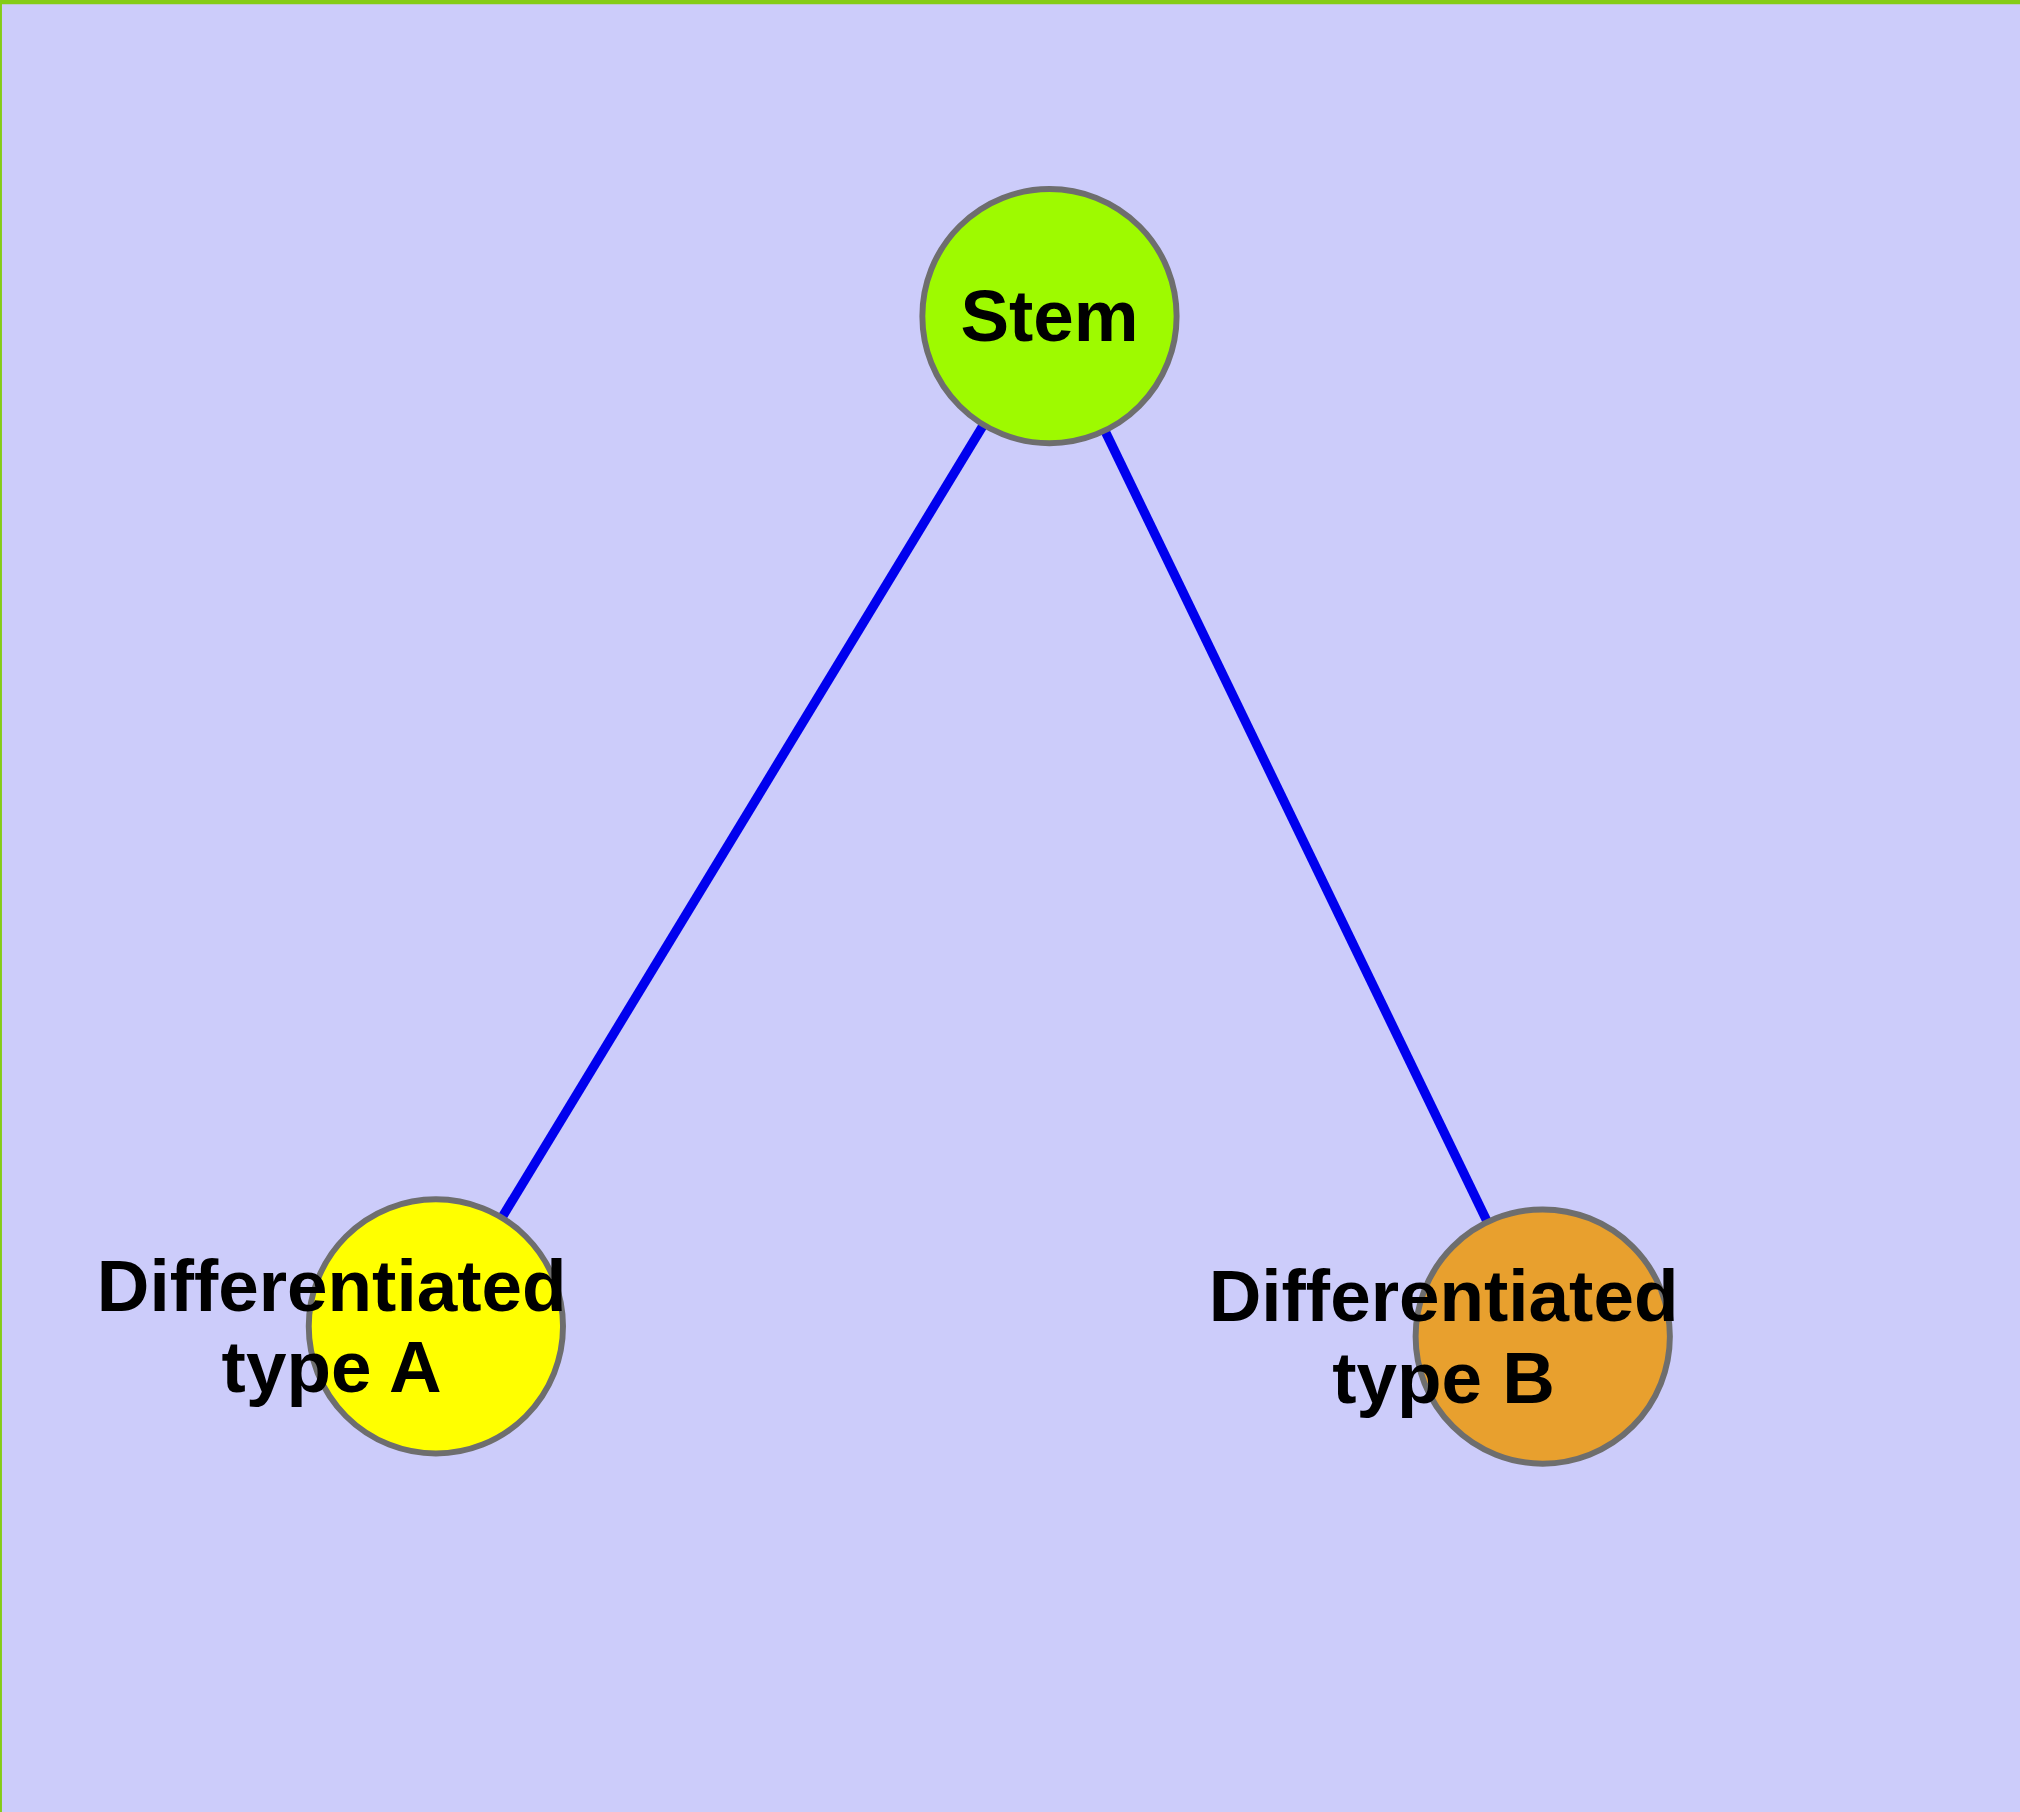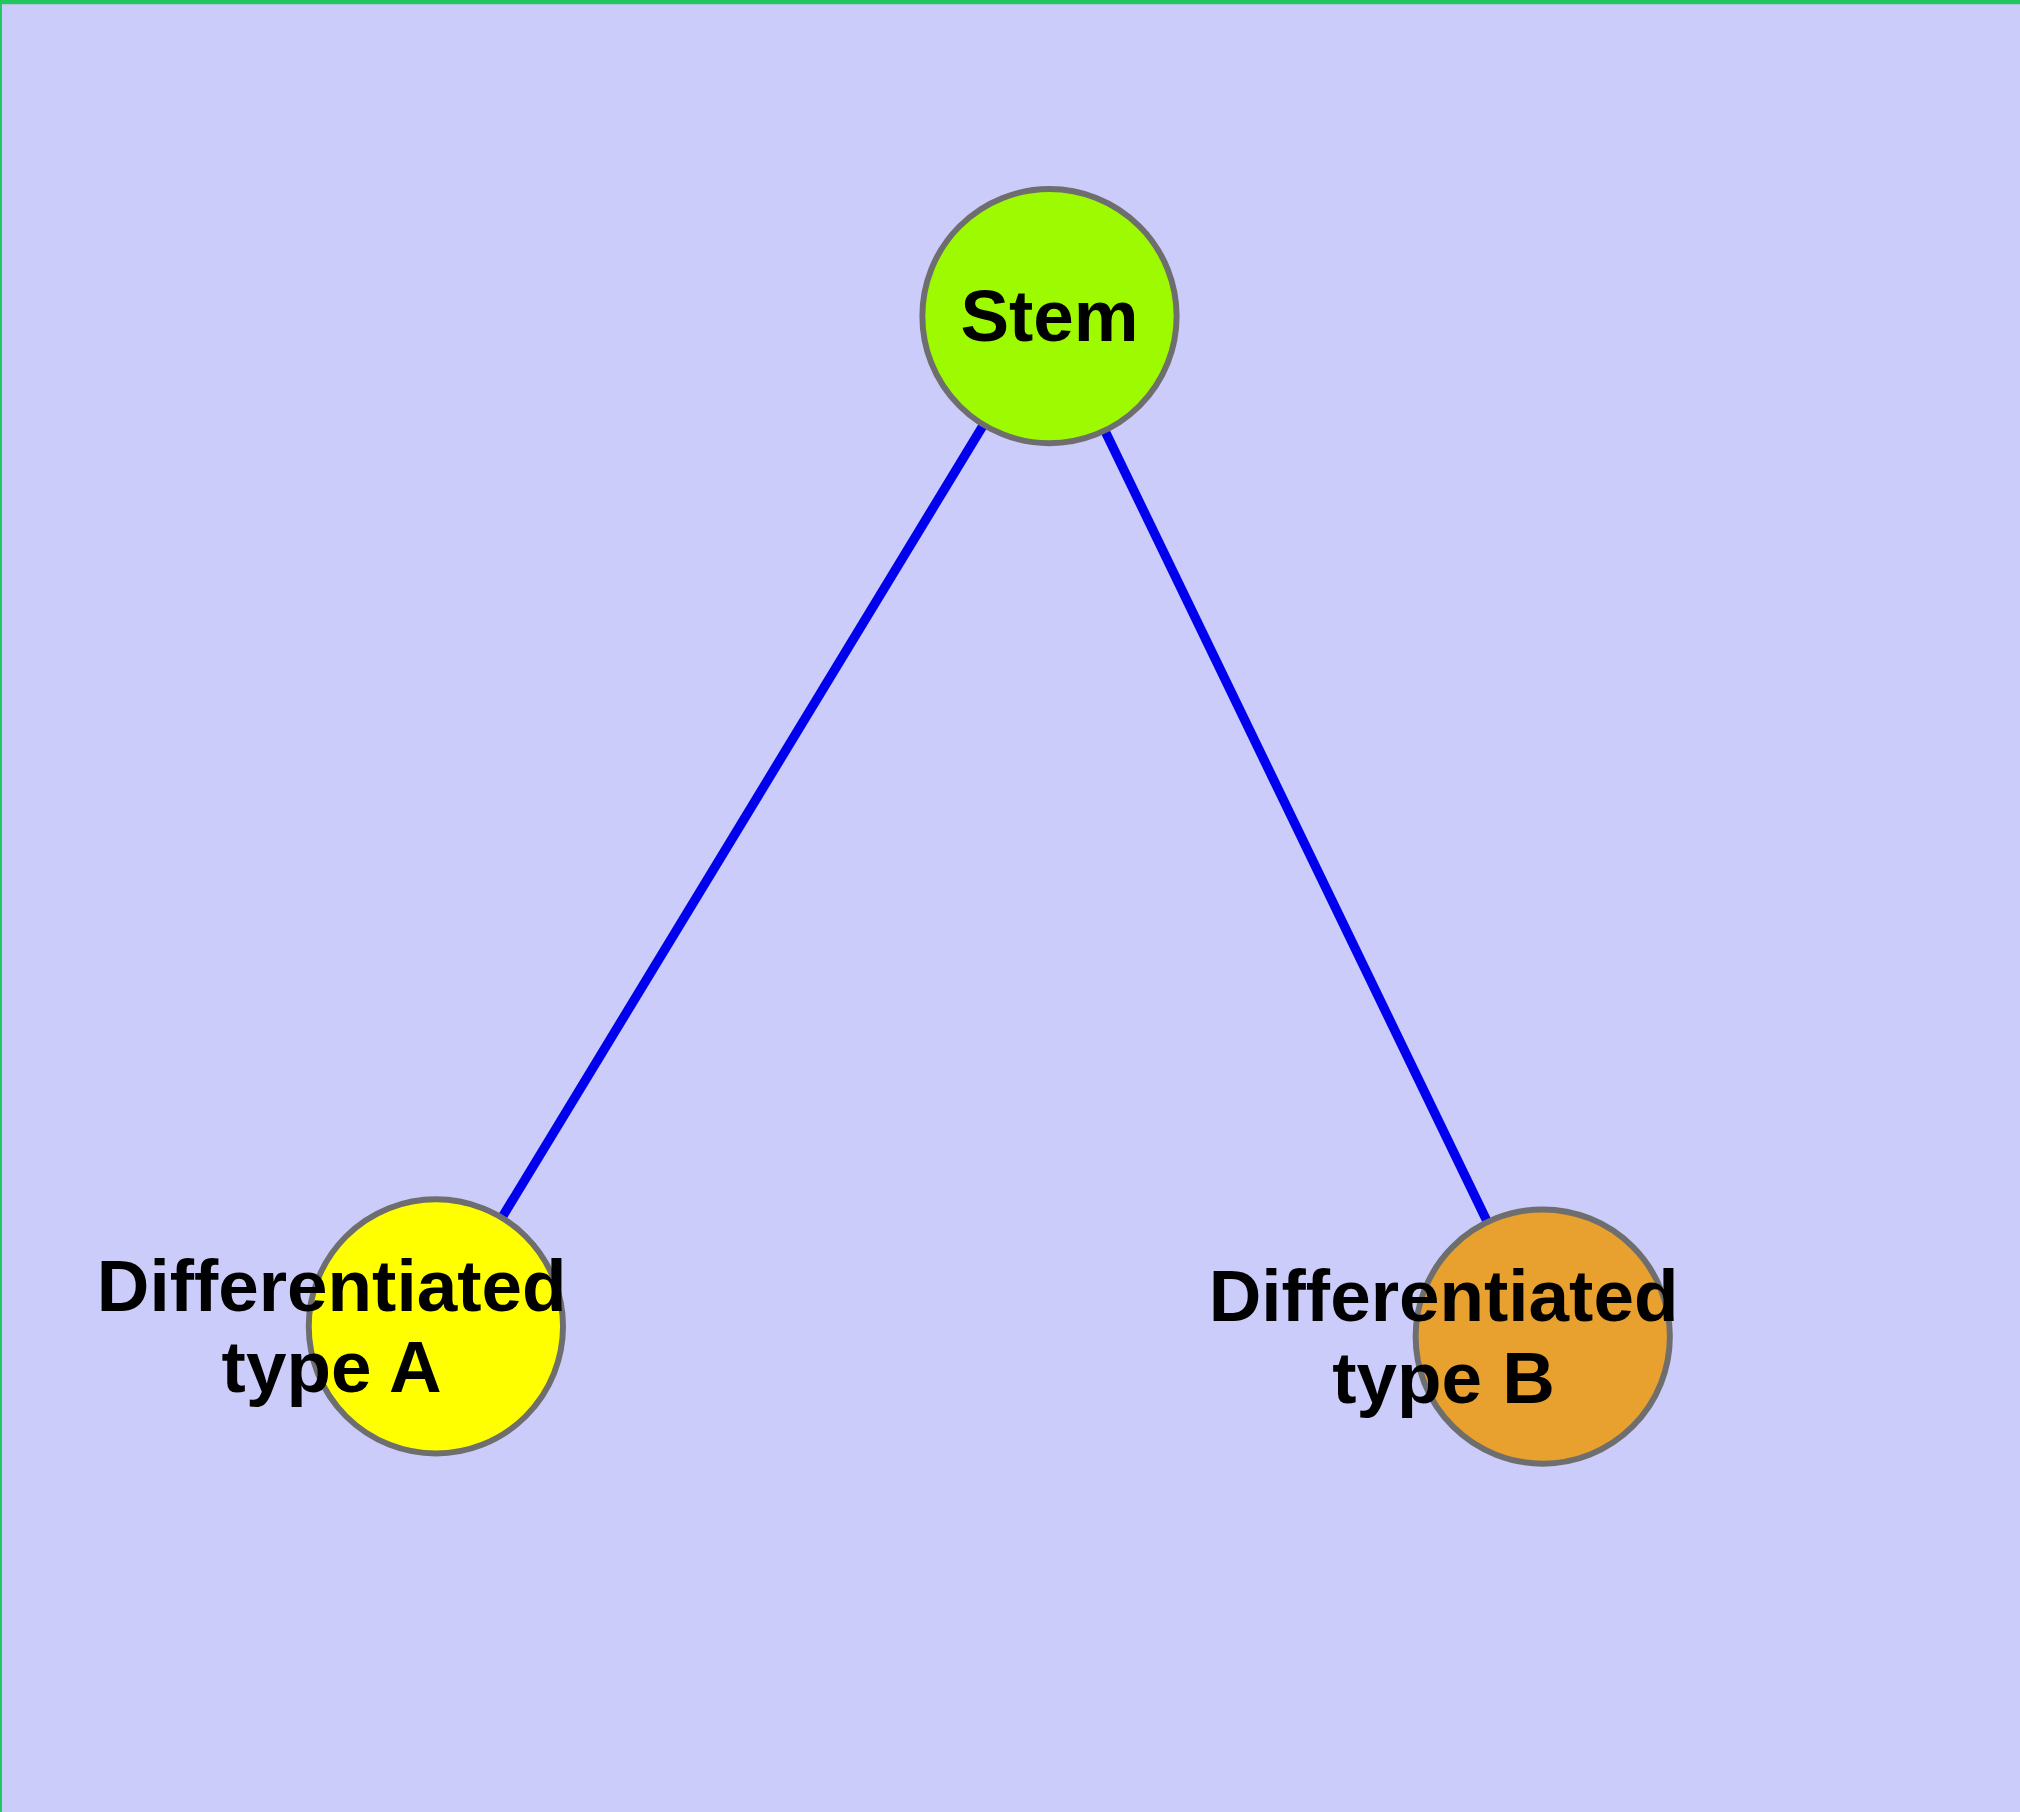--- a/index.html
+++ b/index.html
@@ -5,21 +5,21 @@
   html, body {
     margin: 0;
     padding: 0;
     background: #ffffff;
   }
   #canvas {
     position: relative;
     width: 2021px;
     height: 1812px;
     overflow: hidden;
-    background: #22c55e;
+    background: #84cc16;
     font-family: "Liberation Sans", sans-serif;
     text-decoration: underline;
   }
   #graph-svg {
     position: absolute;
     top: 0;
     left: 0;
     width: 2021px;
     height: 1812px;
     display: block;

